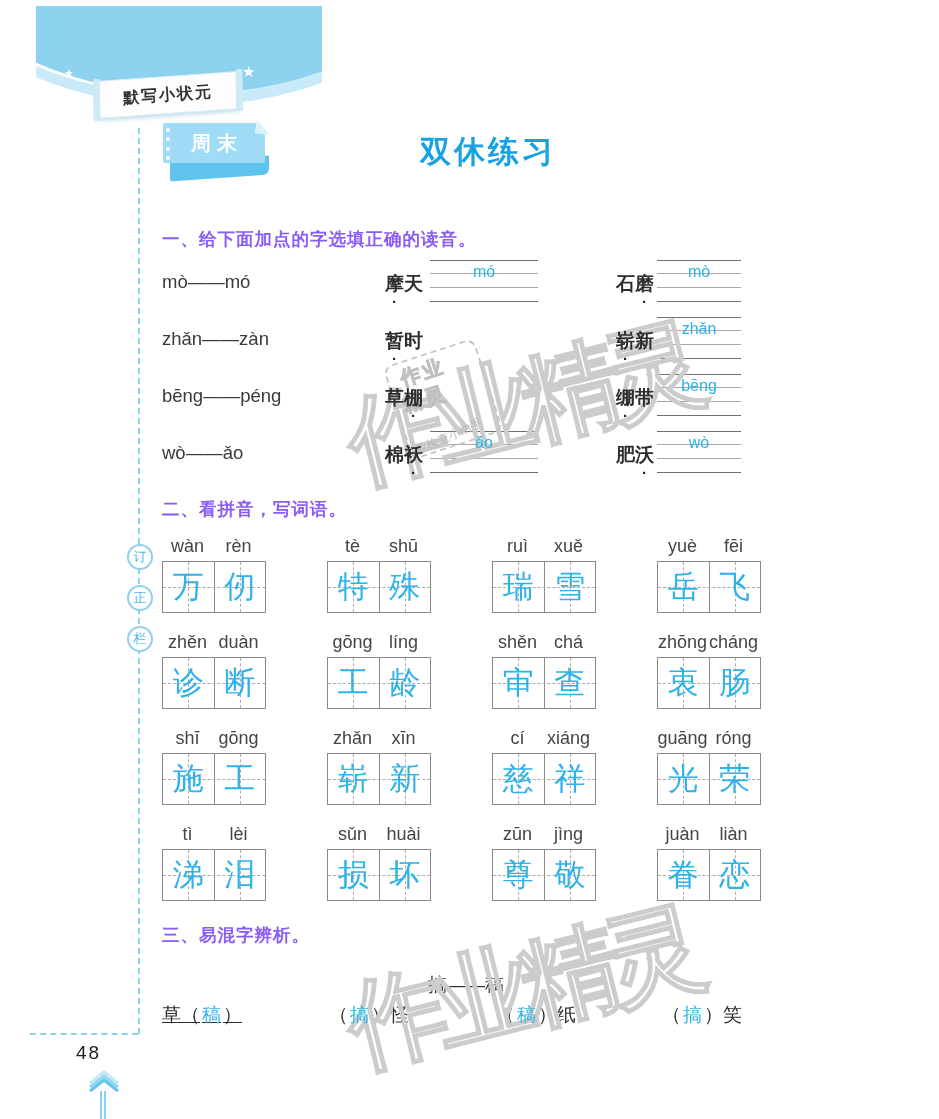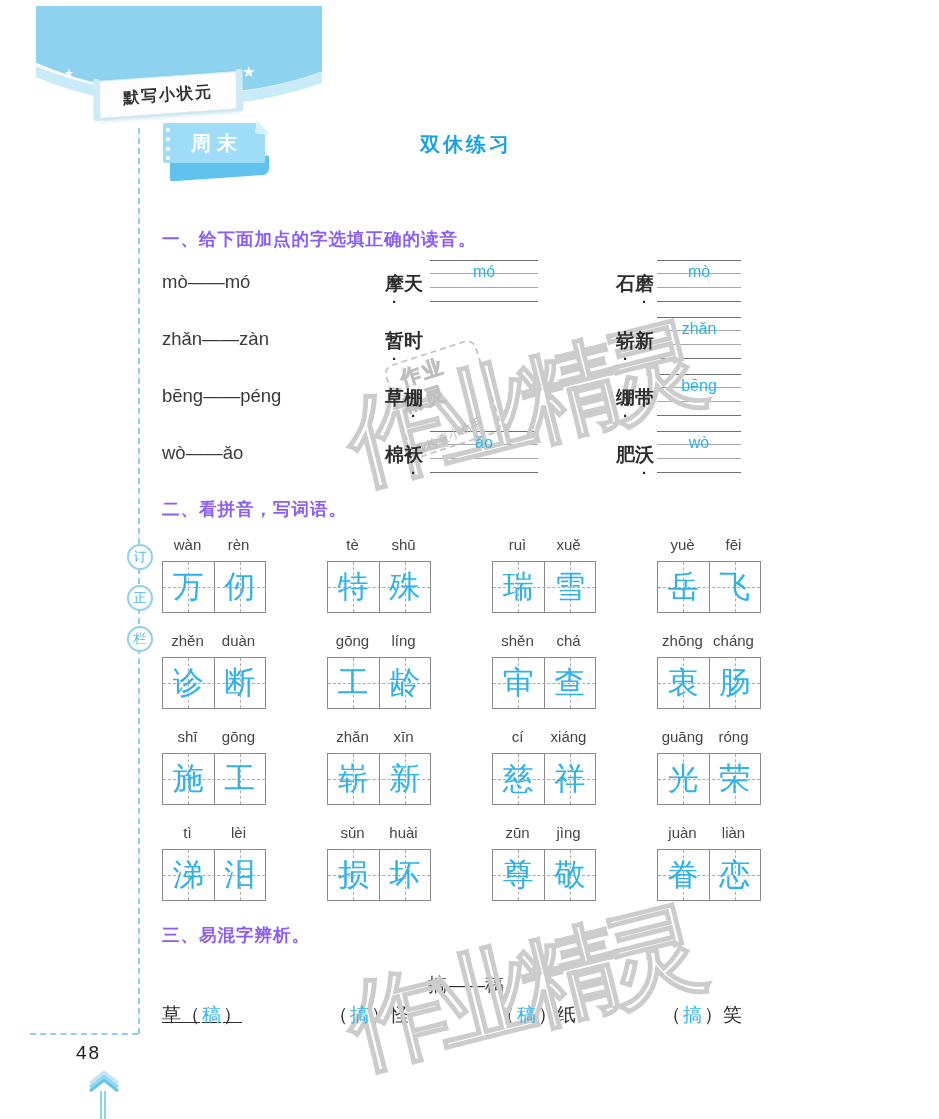--- a/index.html
+++ b/index.html
@@ -27,21 +27,21 @@
   .rb-bottom{position:absolute;left:7px;top:36px;width:99px;height:19px;background:#5fc3ed;
     transform:skewY(-4deg);border-radius:0 0 6px 3px;}
   .rb-main{position:absolute;left:0;top:0;width:102px;height:40px;background:#9edcf8;border-radius:2px;}
   .rb-fold{position:absolute;right:-4px;top:-2px;width:0;height:0;border-left:15px solid #d8f1fc;
     border-top:13px solid #ffffff;transform:rotate(8deg);}
   .rb-dots{position:absolute;left:3px;top:5px;width:5px;height:32px;display:flex;flex-direction:column;justify-content:space-between;}
   .rb-dots i{width:4px;height:4px;border-radius:50%;background:#ffffff;}
   .rb-label{position:absolute;left:0;top:0;width:102px;height:40px;display:flex;align-items:center;justify-content:center;
     color:#ffffff;font-weight:bold;font-size:20px;letter-spacing:6px;padding-left:6px;box-sizing:border-box;}
 
-  .page-title{left:420px;top:131px;font-size:20px;font-weight:bold;color:#17a3e3;letter-spacing:3px;}
+  .page-title{left:420px;top:131px;font-size:31px;font-weight:bold;color:#17a3e3;letter-spacing:3px;}
 
   
   .vdash{left:138px;top:128px;height:906px;border-left:2px dashed #8fd0ec;}
   .hdash{left:30px;top:1033px;width:108px;border-top:2px dashed #8fd0ec;}
   .mcircle{width:22px;height:22px;border:2px solid #8fd0ec;border-radius:50%;background:#ffffff;
     color:#49b7e6;font-size:13px;display:flex;align-items:center;justify-content:center;z-index:2;left:127px;}
 
   
   .sec-head{font-size:17.5px;font-weight:bold;color:#8b5cf6;letter-spacing:1px;}
 
@@ -53,21 +53,21 @@
   .word .dot::after{content:"·";position:absolute;left:50%;transform:translateX(-50%);bottom:-13px;
     font-size:15px;color:#222;font-weight:bold;}
   .pline{position:absolute;top:0;height:42px;}
   .pline i{position:absolute;left:0;right:0;border-top:1px solid #6f6f6f;}
   .pline i.in{border-top-color:#a8a8a8;}
   .pline .ans{position:absolute;left:0;right:0;top:3px;text-align:center;font-size:16px;color:#2bb3e8;z-index:7;}
 
   
   .s2row{left:0;width:939px;height:96px;}
   .witem{position:absolute;top:0;width:102px;}
-  .py{position:absolute;top:0;left:0;width:102px;display:flex;font-size:15px;color:#454545;}
+  .py{position:absolute;top:0;left:0;width:102px;display:flex;font-size:18px;color:#454545;}
   .py span{flex:1;text-align:center;white-space:nowrap;}
   .wbox{position:absolute;top:25px;left:0;width:102px;height:50px;border:1.5px solid #8a8a8a;display:flex;background:transparent;}
   .wbox::after{content:"";position:absolute;left:0;right:0;top:50%;border-top:1px dashed #ababab;}
   .cell{flex:1;position:relative;}
   .cell + .cell{border-left:1.5px solid #8a8a8a;}
   .cell::before{content:"";position:absolute;left:50%;top:0;bottom:0;border-left:1px dashed #ababab;}
   .cell .chz{position:absolute;left:0;top:0;width:100%;height:100%;display:flex;align-items:center;justify-content:center;
     font-size:31px;color:#2eb2e8;z-index:6;font-family:"Liberation Serif", serif;}
 
   

